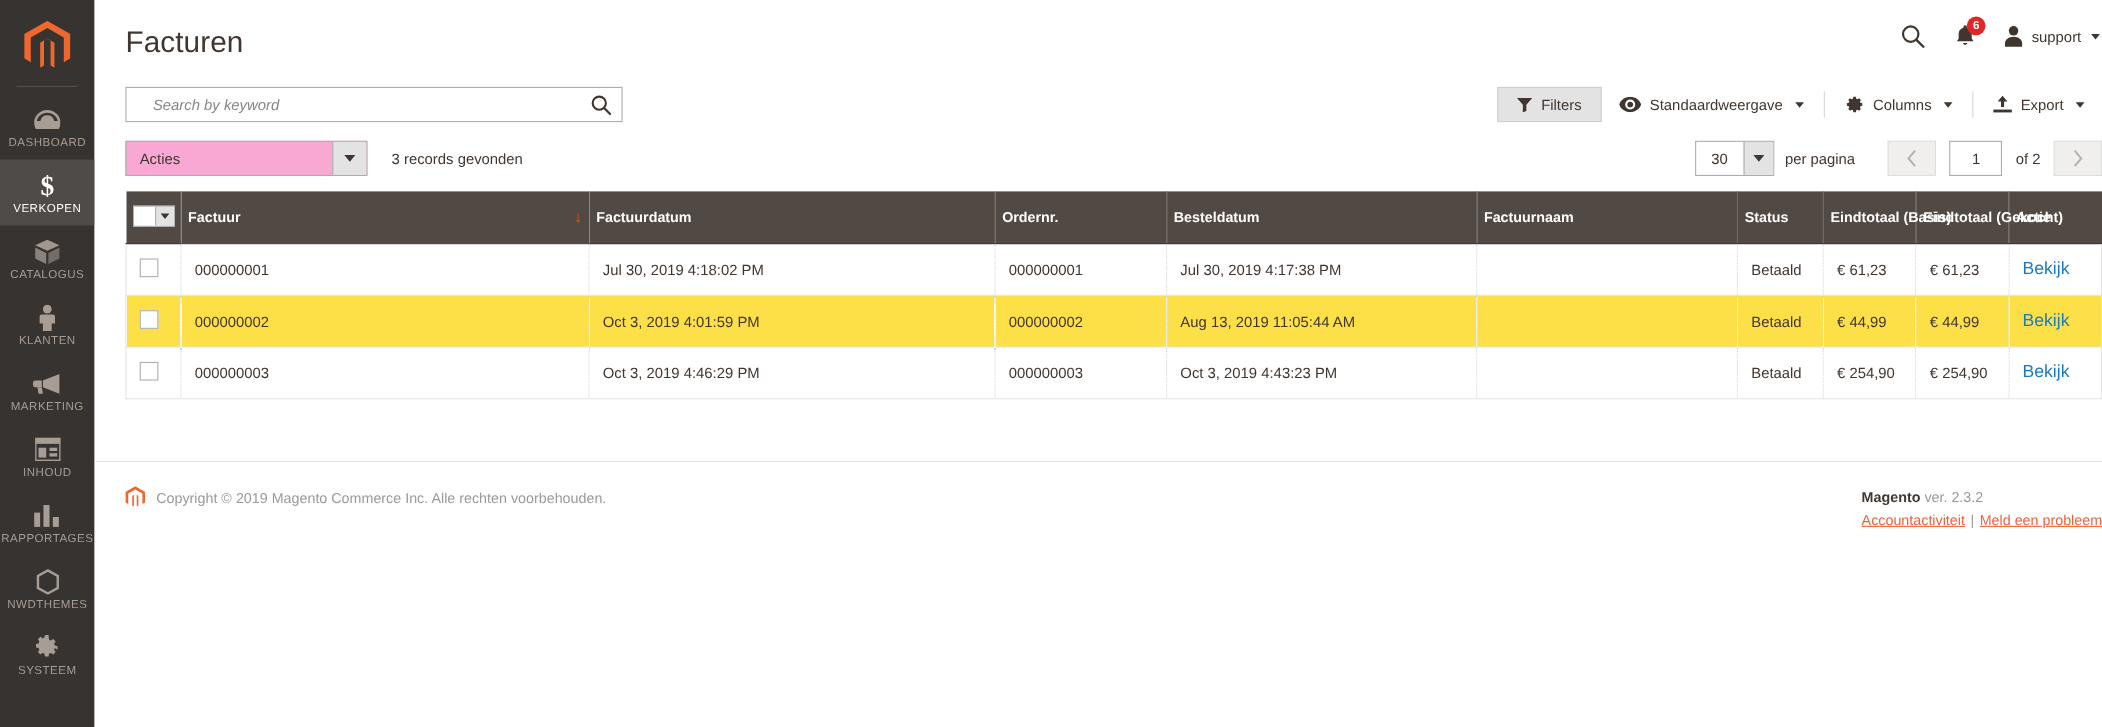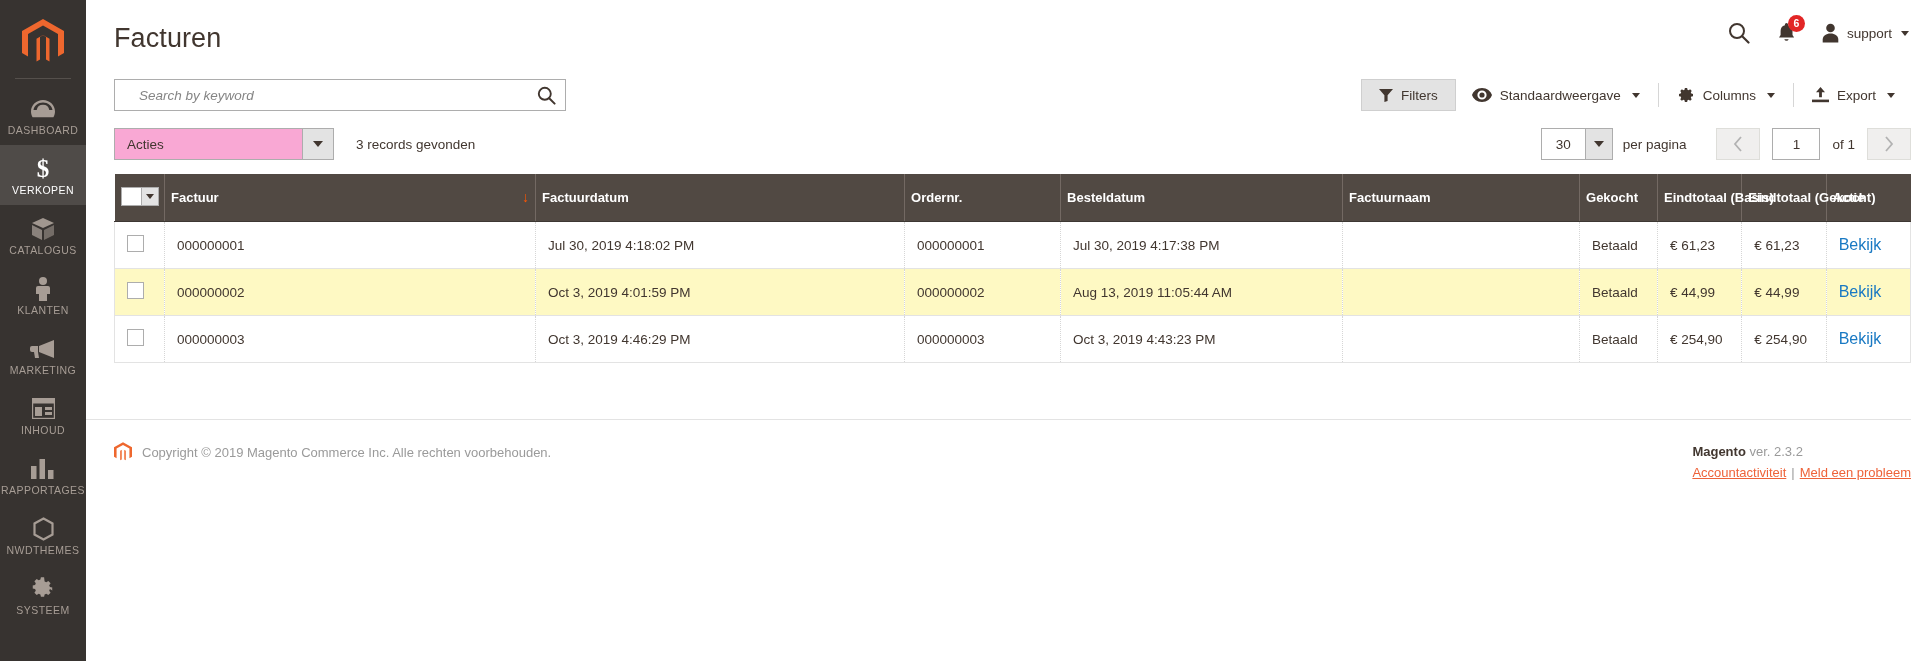--- a/index.html
+++ b/index.html
@@ -214,21 +214,21 @@
   table.grid tbody td {
     font-size: 13.5px; color: #41362f;
     padding: 13px 12px; vertical-align: middle;
     border-right: 1px dotted #d6d6d6; border-bottom: 1px solid #e3e3e3;
     white-space: nowrap; overflow: hidden; text-overflow: ellipsis;
     height: 34px;
   }
   table.grid tbody td:last-child { border-right: 1px solid #e3e3e3; }
   table.grid tbody td:first-child { border-left: 1px solid #e3e3e3; }
   table.grid tbody tr.odd td { background: #ffffff; }
-  table.grid tbody tr.even td { background: #fef9c3; }
+  table.grid tbody tr.even td { background: #fde047; }
   td.td-check { width: 50px; padding: 10px; }
   .row-cb {
     width: 17px; height: 17px; border: 1px solid #adadad;
     background: #fff; display: inline-block; cursor: pointer;
   }
   .view-link {
     color: #1979c3; text-decoration: none; font-size: 16px; cursor: pointer;
   }
 
   
@@ -455,21 +455,21 @@
               <span style="width:0;height:0;border-left:5px solid transparent;border-right:5px solid transparent;border-top:6px solid #41362f;display:block;"></span>
             </span>
           </div>
           <span class="perpage-lbl">per pagina</span>
           <div class="pg-arrow">
             <svg width="10" height="16" viewBox="0 0 10 16">
               <polyline points="8,1 2,8 8,15" fill="none" stroke="#b2b2b2" stroke-width="1.8"></polyline>
             </svg>
           </div>
           <div class="pg-input">1</div>
-          <span class="pg-of">of 1</span>
+          <span class="pg-of">of 2</span>
           <div class="pg-arrow">
             <svg width="10" height="16" viewBox="0 0 10 16">
               <polyline points="2,1 8,8 2,15" fill="none" stroke="#b2b2b2" stroke-width="1.8"></polyline>
             </svg>
           </div>
         </div>
       </div>
 
       <div class="grid-wrap">
         <table class="grid">
@@ -505,21 +505,21 @@
               <th>
                 <span>Ordernr.</span>
               </th>
               <th colspan="2">
                 <span>Besteldatum</span>
               </th>
               <th>
                 <span>Factuurnaam</span>
               </th>
               <th>
-                <span>Gekocht</span>
+                <span>Status</span>
               </th>
               <th>
                 <span>Eindtotaal (Basis)</span>
               </th>
               <th>
                 <span>Eindtotaal (Gekocht)</span>
               </th>
               <th>
                 <span>Actie</span>
               </th>

